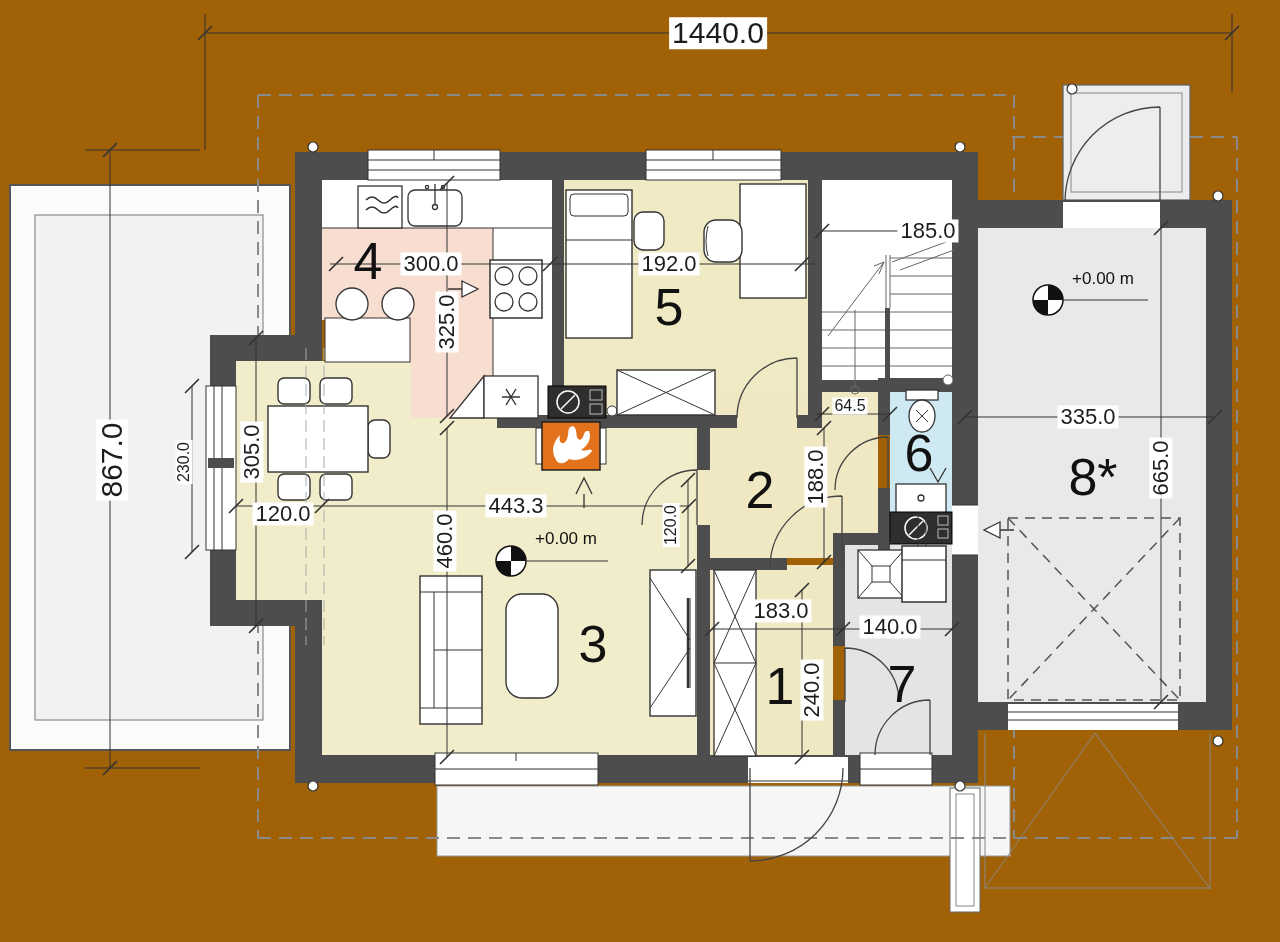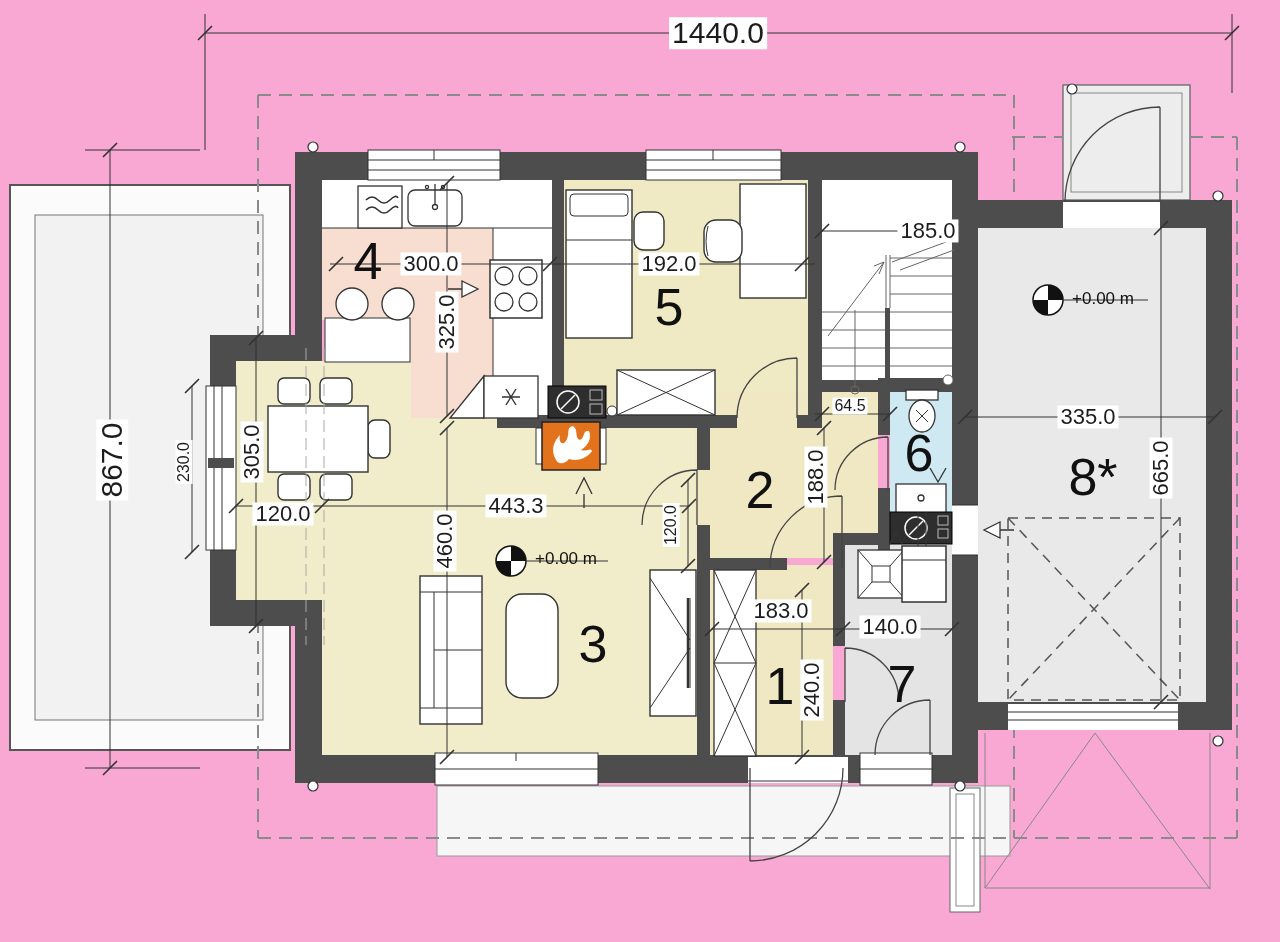--- a/index.html
+++ b/index.html
@@ -1,25 +1,25 @@
 <!DOCTYPE html>
 <html><head>
 <meta charset="utf-8">
 <style>
   html,body{margin:0;padding:0;background:#fff;}
-  #plan{position:relative;width:1280px;height:942px;background:#f9a8d4;overflow:hidden;
+  #plan{position:relative;width:1280px;height:942px;background:#a16207;overflow:hidden;
         font-family:"Liberation Sans","DejaVu Sans",sans-serif;}
   #plan svg{position:absolute;left:0;top:0;}
   .txt{position:absolute;transform:translate(-50%,-50%);white-space:nowrap;color:#1c1c1c;line-height:1.05;}
   .lbl{font-size:22px;background:#fff;padding:0 3px;}
   .rot{transform:translate(-50%,-50%) rotate(-90deg);}
   .big{font-size:30px;}
   .sm{font-size:16px;padding:0 2px;}
   .room{font-size:52px;color:#111;}
-  .lvl{font-size:17px;color:#111;margin-top:20px;}
+  .lvl{font-size:17px;color:#111;}
 </style>
 </head>
 <body>
 
 <div id="plan">
 <svg width="1280" height="942" viewBox="0 0 1280 942">
 
   <g>
     <rect x="10" y="185" width="280" height="565" fill="#fbfbfb" stroke="#555" stroke-width="2"></rect>
     <rect x="35" y="215" width="228" height="505" fill="#f2f2f2" stroke="#777" stroke-width="1"></rect>

